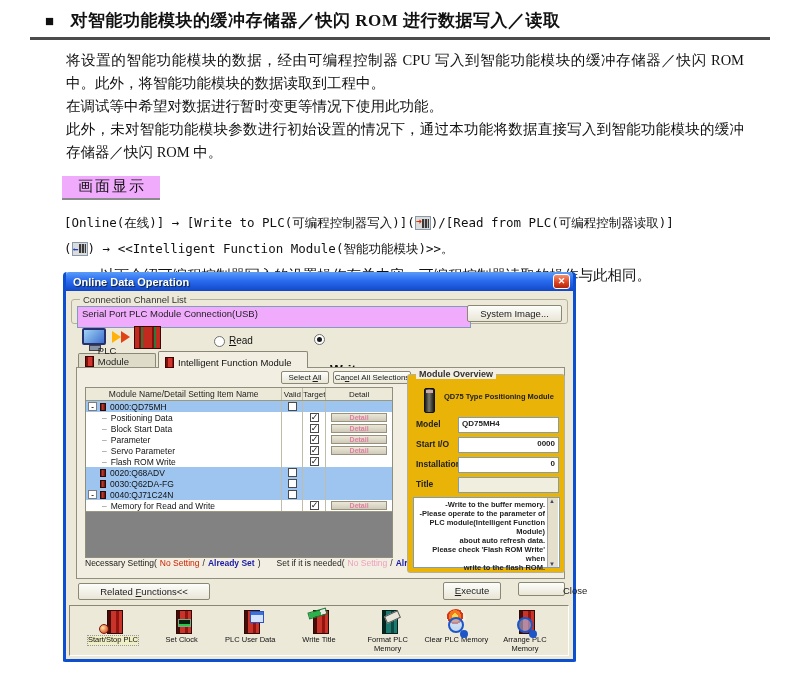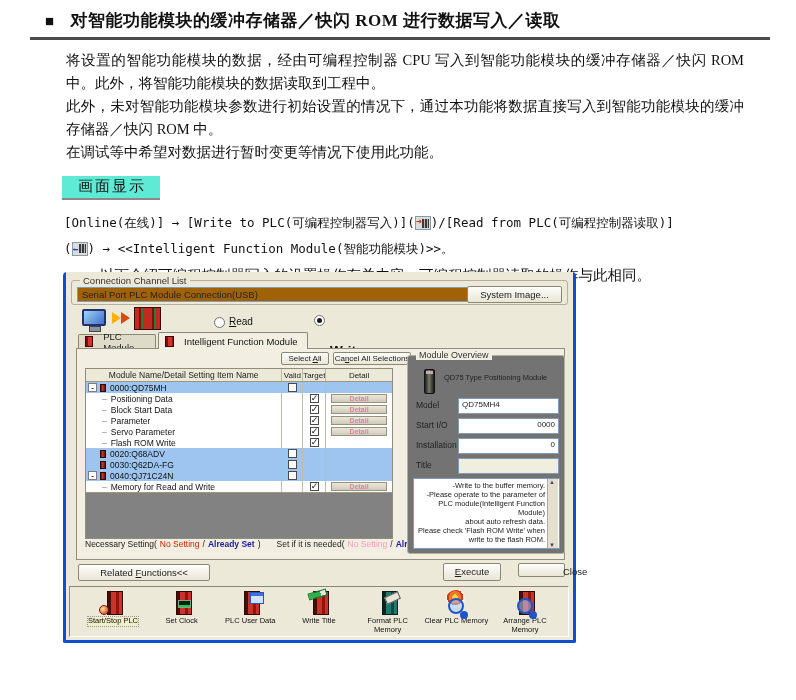--- a/index.html
+++ b/index.html
@@ -6,21 +6,21 @@
   body { width:796px; height:700px; background:#ffffff; overflow:hidden;
          font-family:"Liberation Serif","DejaVu Serif",serif; color:#111; }
   .page { position:relative; width:796px; height:700px; }
 
   
   .doc-heading { margin:9px 20px 0 45px; font-size:17px; font-weight:700; letter-spacing:.5px; }
   .doc-heading .bullet { margin-right:16px; font-size:15px; }
   .rule { margin:5px 26px 9px 30px; height:3px; background:#4c4c4c; }
   .para { margin:0 52px 0 66px; font-size:14.5px; line-height:23px; text-align:justify; }
   .section-label { display:inline-block; margin:12px 0 10px 62px; padding:1px 14px 2px 16px;
-                   background:#5eead4; border-bottom:2px solid #8a8a8a; font-size:15px; letter-spacing:2px; }
+                   background:#f0abfc; border-bottom:2px solid #8a8a8a; font-size:15px; letter-spacing:2px; }
   .proc { margin:0 30px 2px 64px; font-family:"DejaVu Sans Mono","Liberation Mono",monospace;
           font-size:12.5px; line-height:26px; }
   .mini-icon { display:inline-block; width:16px; height:14px; background:#dcdcdc;
                border:1px solid #8899aa; position:relative; vertical-align:-3px; }
   .mini-icon i { position:absolute; font-style:normal; line-height:1; }
   .mini-icon .grid { width:7px; height:9px;
     background:repeating-linear-gradient(90deg,#3a3a3a 0 2px,#b5b5b5 2px 3px); }
   .icon-write .grid { right:1px; bottom:1px; }
   .icon-write .arr  { left:0; top:0; color:#d63200; font-size:10px; font-weight:700; }
   .icon-read .grid  { right:1px; top:1px; }
@@ -42,43 +42,43 @@
   .titlebar .t { color:#fff; font-size:11px; font-weight:700; text-shadow:1px 1px 1px #123; }
   .close-btn { margin-left:auto; width:17px; height:15px; border:1px solid #fff; border-radius:3px;
                background:linear-gradient(180deg,#f2926e 0%,#dd4627 55%,#b22508 100%);
                color:#fff; font:700 9px/13px "Liberation Sans",sans-serif; text-align:center; }
   .xp-client { position:relative; height:368px; background:#ece9d8; font-size:10px; }
 
   .grp { position:absolute; border:1px solid #b4b09c; border-radius:3px; }
   .grp-label { position:absolute; top:-6px; left:8px; padding:0 3px; background:#ece9d8; font-size:9.5px; color:#333; }
 
   .grp-conn { left:5px; top:8px; width:497px; height:25px;padding-left:43px; }
-  .conn-field { position:absolute; left:5px; top:6px; width:394px; height:15px; background:#a16207;
+  .conn-field { position:absolute; left:5px; top:6px; width:394px; height:22px; background:#f0abfc;
                 border:1px solid #7f9db9; font-size:9.5px; line-height:13px; padding:0 4px; color:#222; }
   .btn { background:linear-gradient(180deg,#fdfdfb,#e9e6d6); border:1px solid #8a8875; border-radius:2px;
          text-align:center; color:#1a1a1a; }
   .btn-sysimg { position:absolute; right:5px; top:5px; width:95px; height:17px; font-size:9.5px; line-height:15px; }
 
   .pc-icon { position:absolute; left:16px; top:37px; width:24px; height:17px;
              background:linear-gradient(135deg,#9fd4f4,#3f6fd0); border:2px solid #26306e; border-radius:2px; }
   .pc-icon::after { content:""; position:absolute; left:5px; top:15px; width:10px; height:4px; background:#8a92a8; border:1px solid #444; }
   .chev { position:absolute; top:40px; width:0; height:0; border-top:6px solid transparent; border-bottom:6px solid transparent; }
   .chev1 { left:46px; border-left:9px solid #ffb10a; }
   .chev2 { left:55px; border-left:9px solid #e04414; }
   .rack-icon { position:absolute; left:68px; top:35px; width:27px; height:23px; border:1px solid #3a0806;
     background:repeating-linear-gradient(90deg,#c22a20 0 4px,#7d120e 4px 6px,#2a7a3a 6px 8px,#c22a20 8px 13px); }
   .radio { position:absolute; width:11px; height:11px; border-radius:50%; background:#fff; border:1px solid #707070; }
   .radio.sel::after { content:""; position:absolute; left:2px; top:2px; width:5px; height:5px; border-radius:50%; background:#1a1a1a; }
   .radio-read { left:148px; top:45px; }
   .lbl-read { position:absolute; left:163px; top:44px; font-size:10px; }
   .radio-write { left:248px; top:43px; }
   .lbl-write { position:absolute; left:264px; top:39px; font-size:13.5px; font-weight:700; text-decoration:underline;margin-top:32px; }
 
-  .tab { position:absolute; display:flex; align-items:center; padding:0 6px; font-size:9.5px;
-         border:1px solid #8a8875; border-bottom:none; border-radius:2px 2px 0 0;gap:6px; }
+  .tab { position:absolute; display:flex; align-items:flex-end; padding:0 6px; font-size:9.5px;
+         border:1px solid #8a8875; border-bottom:none; border-radius:2px 2px 0 0; }
   .tab-inactive { top:62px; height:14px; background:#dedbc8; color:#222; }
   .tab-active { top:60px; height:17px; background:#f2efe2; z-index:3; }
   .tab1 { left:12px; width:78px; }
   .tab2 { left:92px; width:150px; }
   .tabicon { width:9px; height:11px; margin-right:4px; border:1px solid #400;
     background:linear-gradient(90deg,#7a120c 0 2px,#d0342a 2px 6px,#8e1812 6px 9px); }
 
   .tabpage { position:absolute; left:10px; top:76px; width:489px; height:212px;
              background:#f2efe2; border:1px solid #908e7e; z-index:2; }
   .btn-selall { position:absolute; left:204px; top:3px; width:48px; height:13px; font-size:8px; line-height:11px; }
@@ -110,21 +110,21 @@
                 text-align:center; }
   .table-filler { height:46px; background:#828282; border-top:1px solid #9a987f; }
 
   .legend { position:absolute; left:8px; top:190px; font-size:8.5px; white-space:nowrap; color:#1a1a1a; }
   .legend span { margin-right:3px; }
   .lg-red { color:#cc2200; }
   .lg-blue { color:#1a1aa6; font-weight:700; }
   .lg-pink { color:#ef9ebe; }
   .lg-gap { display:inline-block; width:10px; }
 
-  .grp-ov { left:330px; top:6px; width:158px; height:199px; background:#737373; }
+  .grp-ov { left:330px; top:6px; width:158px; height:199px; background:#eab308;font-weight:bold; }
   .grp-ov .grp-label { background:#f2efe2; font-size:9px; }
   .ov-glyph { position:absolute; left:16px; top:13px; width:11px; height:25px; border-radius:2px;
     background:linear-gradient(90deg,#1a1a1a,#7a7a6a 45%,#1a1a1a); border:1px solid #111; }
   .ov-glyph::before { content:""; position:absolute; left:1px; top:1px; width:7px; height:3px; background:#caa; }
   .ov-type { position:absolute; left:36px; top:17px; width:118px; font-size:7.5px; line-height:9px; color:#222; }
   .ov-lbl { position:absolute; left:8px; font-size:8.5px; color:#222; }
   .ov-inp { position:absolute; left:50px; width:101px; height:16px; background:#fff; border:1px solid #7f9db9;
             font-size:8px; line-height:11px; padding:0 3px; color:#222; }
   .ov-inp.right { text-align:right; }
   .ov-inp.empty { background:#f0eede; }
@@ -171,34 +171,38 @@
 <body>
 
 <div class="page">
 
   <div class="doc-heading">
     <span class="bullet">■</span><span>对智能功能模块的缓冲存储器／快闪 ROM 进行数据写入／读取</span>
   </div>
   <div class="rule"></div>
 
   <p class="para">将设置的智能功能模块的数据，经由可编程控制器 CPU 写入到智能功能模块的缓冲存储器／快闪 ROM 中。此外，将智能功能模块的数据读取到工程中。</p>
+  <p class="para">在调试等中希望对数据进行暂时变更等情况下使用此功能。</p>
   <p class="para">此外，未对智能功能模块参数进行初始设置的情况下，通过本功能将数据直接写入到智能功能模块的缓冲存储器／快闪 ROM 中。</p>
-  <p class="para">在调试等中希望对数据进行暂时变更等情况下使用此功能。</p>
 
   <div><span class="section-label">画面显示</span></div>
 
   <div class="proc">
     <span>[Online(在线)] → [Write to PLC(可编程控制器写入)](</span><span class="mini-icon icon-write"><i class="arr">➜</i><i class="grid"></i></span><span>)/[Read from PLC(可编程控制器读取)]</span><br>
     <span>(</span><span class="mini-icon icon-read"><i class="arr">⬅</i><i class="grid"></i></span><span>) → &lt;&lt;Intelligent Function Module(智能功能模块)&gt;&gt;。</span>
   </div>
 
   <p class="indent-note">以下介绍可编程控制器写入的设置操作有关内容。可编程控制器读取的操作与此相同。</p>
   <p class="caption">〈可编程控制器写入画面〉</p>
 
   <div class="xp-window">
+    <div class="titlebar">
+      <span class="t">Online Data Operation</span>
+      <span class="close-btn">✕</span>
+    </div>
     <div class="xp-client">
 
       <div class="grp grp-conn">
         <span class="grp-label">Connection Channel List</span>
         <div class="conn-field">Serial Port PLC Module Connection(USB)</div>
         <div class="btn btn-sysimg">System Image...</div>
       </div>
 
       <div class="pc-icon"></div>
       <div class="chev chev1"></div>

